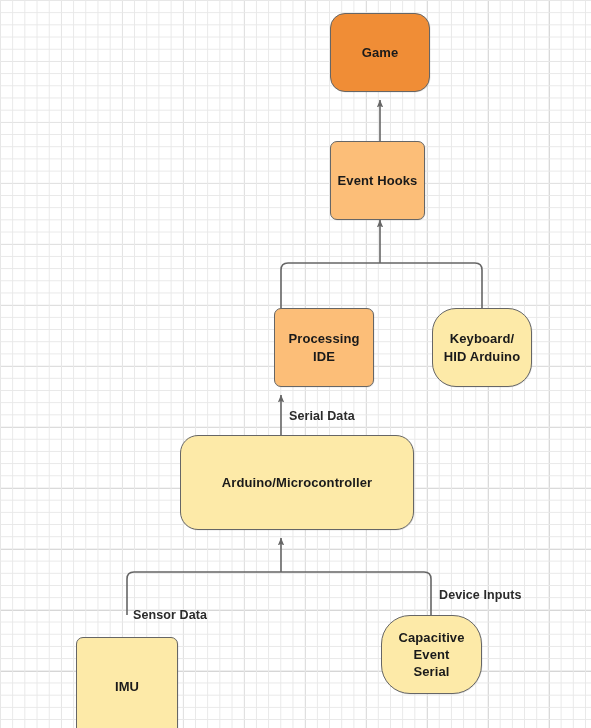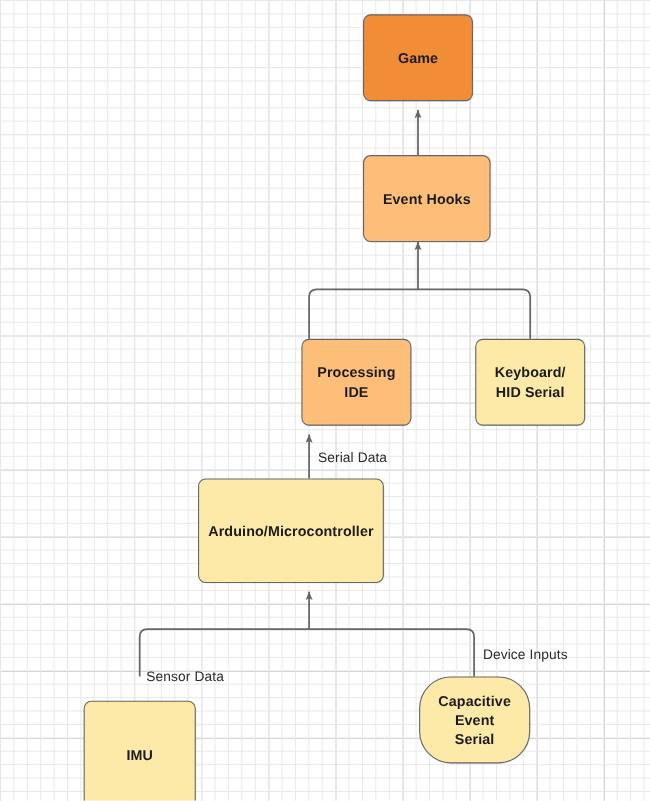--- a/index.html
+++ b/index.html
@@ -52,21 +52,21 @@
     font-size: 13px;
     line-height: 1.32;
     letter-spacing: 0.1px;
     box-shadow: 0.5px 0.5px 0 rgba(0,0,0,0.10);
   }
   .node span { display: block; }
   .edge-label {
     position: absolute;
     font-family: "Liberation Sans", sans-serif;
     font-size: 12.5px;
-    font-weight: normal;
+    font-weight: bold;
     color: #2b2b2b;
     white-space: nowrap;
     letter-spacing: 0.1px;
   }
 </style>
 </head>
 <body>
 
 <div id="canvas">
 
@@ -83,43 +83,43 @@
     <path d="M281,308 L281,270 Q281,263 288,263 L380,263" fill="none" stroke="#666666" stroke-width="1.6"></path>
     <path d="M482,308 L482,270 Q482,263 475,263 L380,263" fill="none" stroke="#666666" stroke-width="1.6"></path>
 
     <path d="M281,435 L281,395" fill="none" stroke="#666666" stroke-width="1.6" marker-end="url(#arrowhead)"></path>
 
     <path d="M281,572 L281,538" fill="none" stroke="#666666" stroke-width="1.6" marker-end="url(#arrowhead)"></path>
     <path d="M127,615 L127,579 Q127,572 134,572 L281,572" fill="none" stroke="#666666" stroke-width="1.6"></path>
     <path d="M431,615 L431,579 Q431,572 424,572 L281,572" fill="none" stroke="#666666" stroke-width="1.6"></path>
   </svg>
 
-  <div class="node" style="left:330px; top:13px; width:100px; height:79px; background:#f08d36;">
+  <div class="node" style="left:330px; top:13px; width:100px; height:79px; background:#f08d36;border-radius:15px;">
     <span>Game</span>
   </div>
 
-  <div class="node" style="left:330px; top:141px; width:116px; height:79px; background:#fcbe78;">
+  <div class="node" style="left:330px; top:141px; width:95px; height:79px; background:#fcbe78;">
     <span>Event Hooks</span>
   </div>
 
   <div class="node" style="left:231px; top:308px; width:100px; height:79px; background:#fcbe78;margin-left:43px;">
     <div>
       <span>Processing</span>
       <span>IDE</span>
     </div>
   </div>
 
-  <div class="node" style="left:432px; top:308px; width:100px; height:79px; background:#fdeaa8;">
+  <div class="node" style="left:432px; top:308px; width:100px; height:79px; background:#fdeaa8;border-radius:24px;">
     <div>
       <span>Keyboard/</span>
-      <span>HID Serial</span>
+      <span>HID Arduino</span>
     </div>
   </div>
 
-  <div class="node" style="left:180px; top:435px; width:169px; height:95px; background:#fdeaa8;">
+  <div class="node" style="left:180px; top:435px; width:234px; height:95px; background:#fdeaa8;border-radius:18px;">
     <span>Arduino/Microcontroller</span>
   </div>
 
   <div class="node" style="left:76px; top:637px; width:102px; height:100px; background:#fdeaa8;text-align:center;">
     <span>IMU</span>
   </div>
 
   <div class="node" style="left:381px; top:615px; width:101px; height:79px; background:#fdeaa8;border-radius:29px;">
     <div>
       <span>Capacitive</span>

